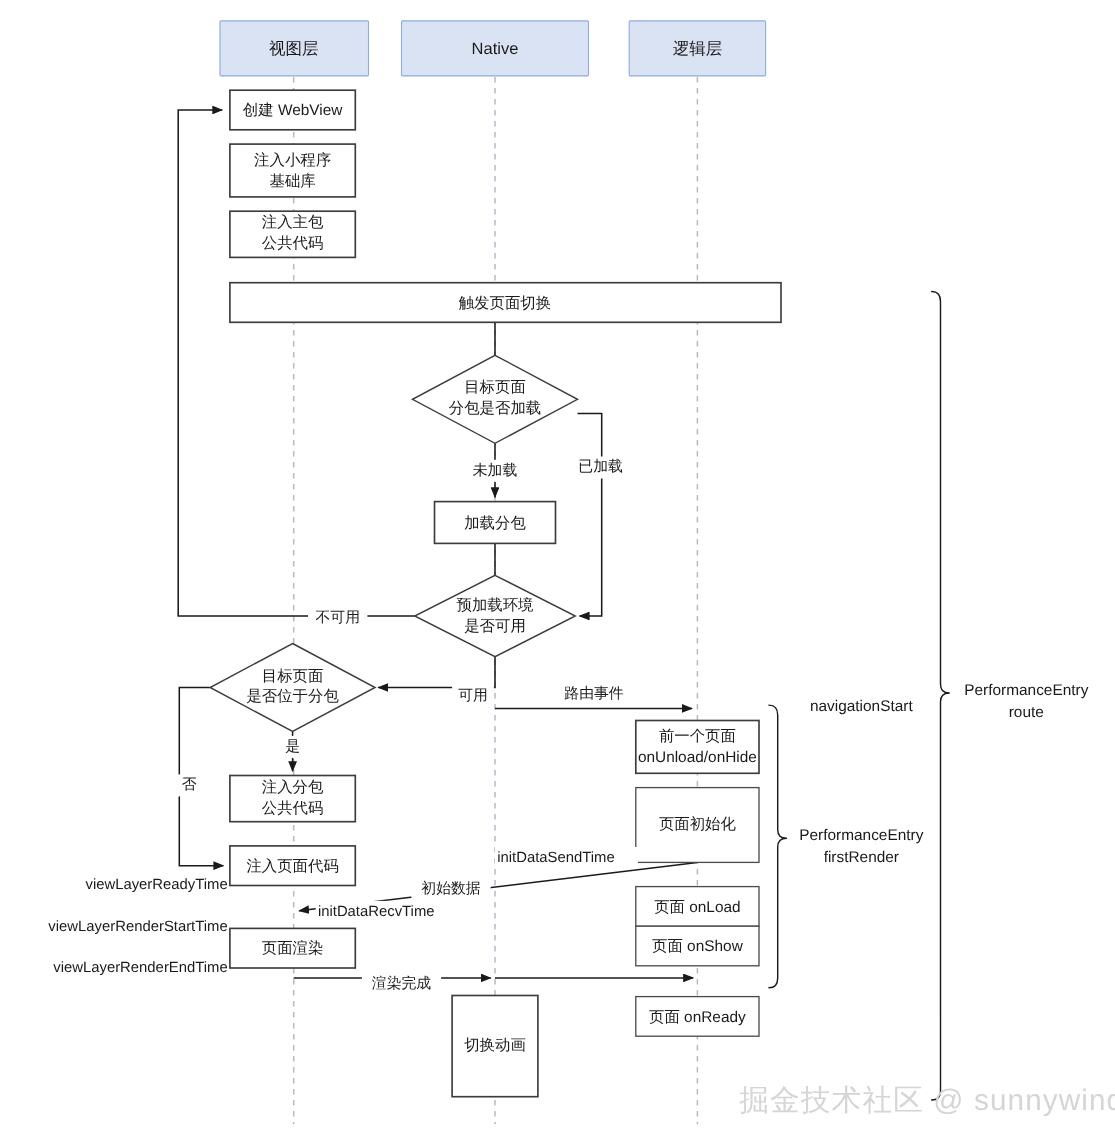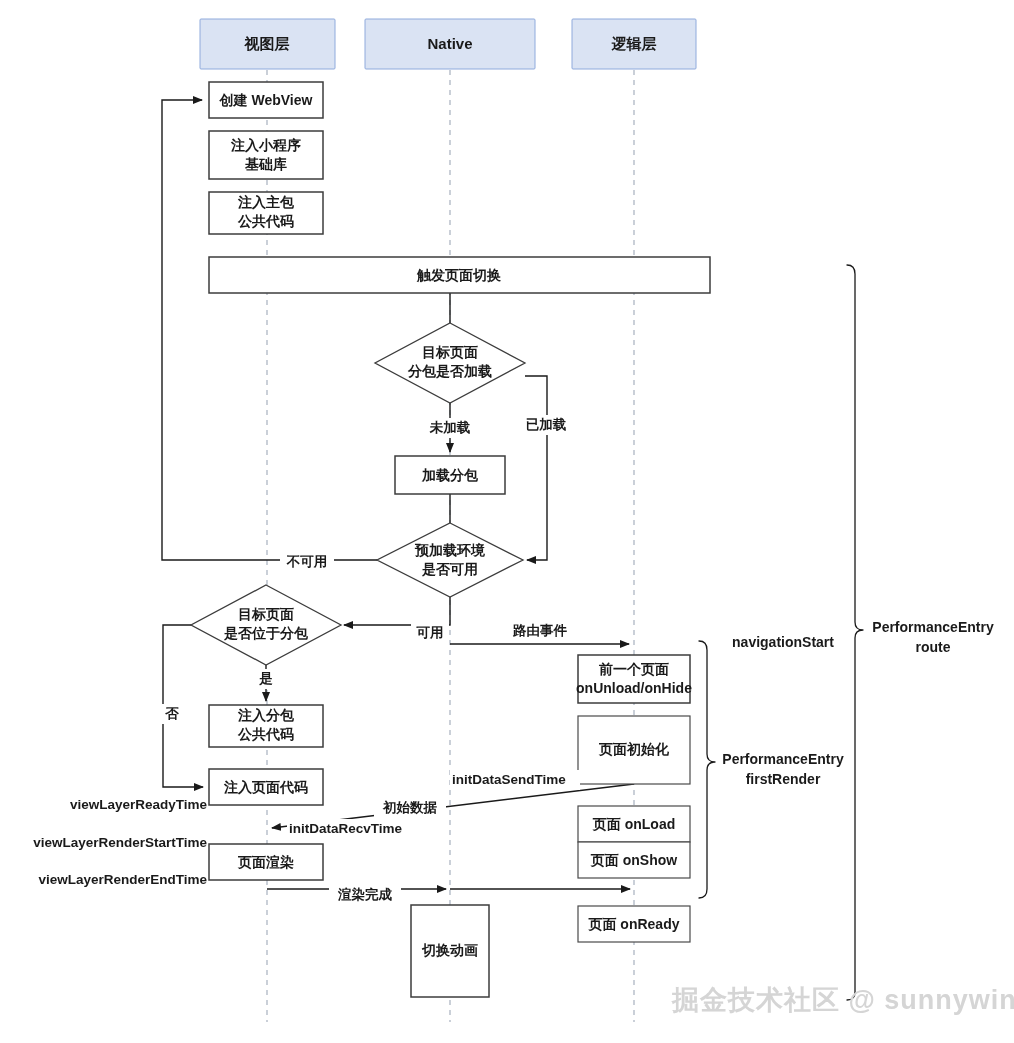--- a/index.html
+++ b/index.html
@@ -3,21 +3,21 @@
 <meta charset="utf-8">
 <style>
   html, body {
     margin: 0; padding: 0; background: #ffffff;
   }
   body {
     width: 1014px; height: 1043px;
     font-family: "Liberation Sans", "DejaVu Sans", sans-serif;
     overflow: hidden;
   }
-  #canvas { position: relative; width: 1014px; height: 1043px; font-weight: bold; }
+  #canvas { position: relative; width: 1014px; height: 1043px; }
   svg.layer { position: absolute; top: 0; left: 0; width: 1014px; height: 1043px; }
   .lane-head {
     fill: #dae3f3; stroke: #8faadc; stroke-width: 1;
   }
   .lane-label {
     font-size: 15px; fill: #1a1a1a; text-anchor: middle;
     dominant-baseline: middle;
   }
   .lifeline {
     stroke: #b4bcc8; stroke-width: 1.4; stroke-dasharray: 5 5; fill: none;

